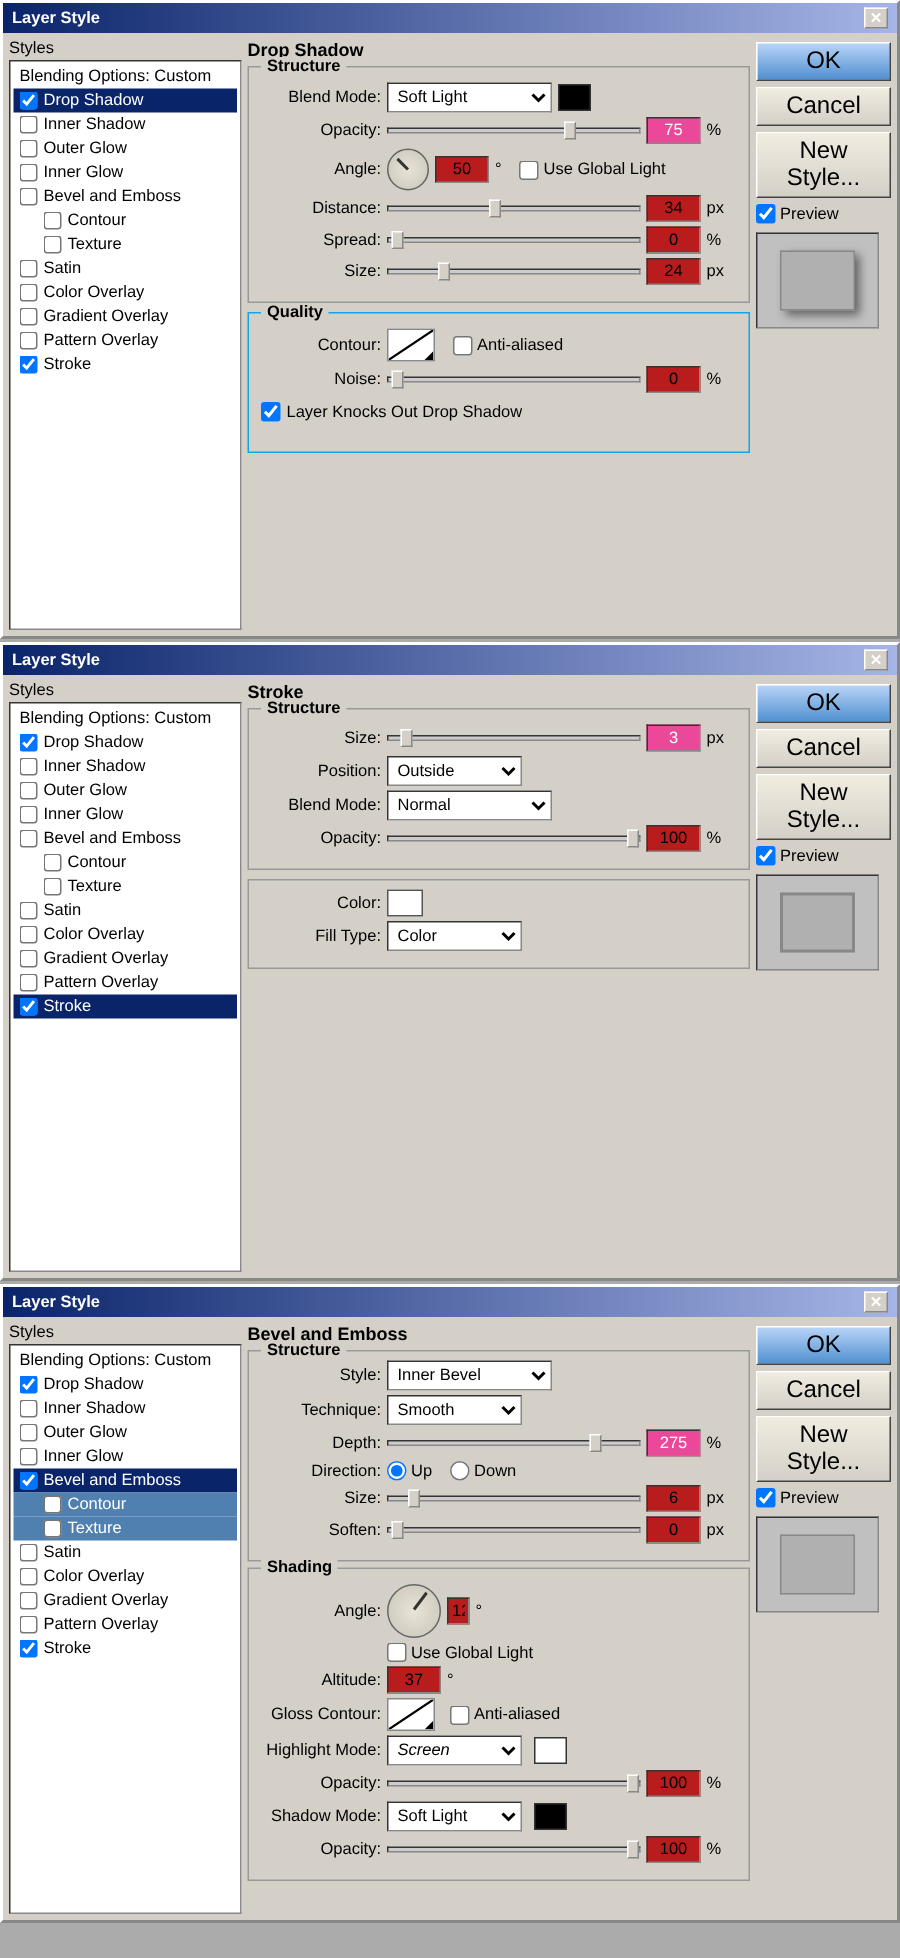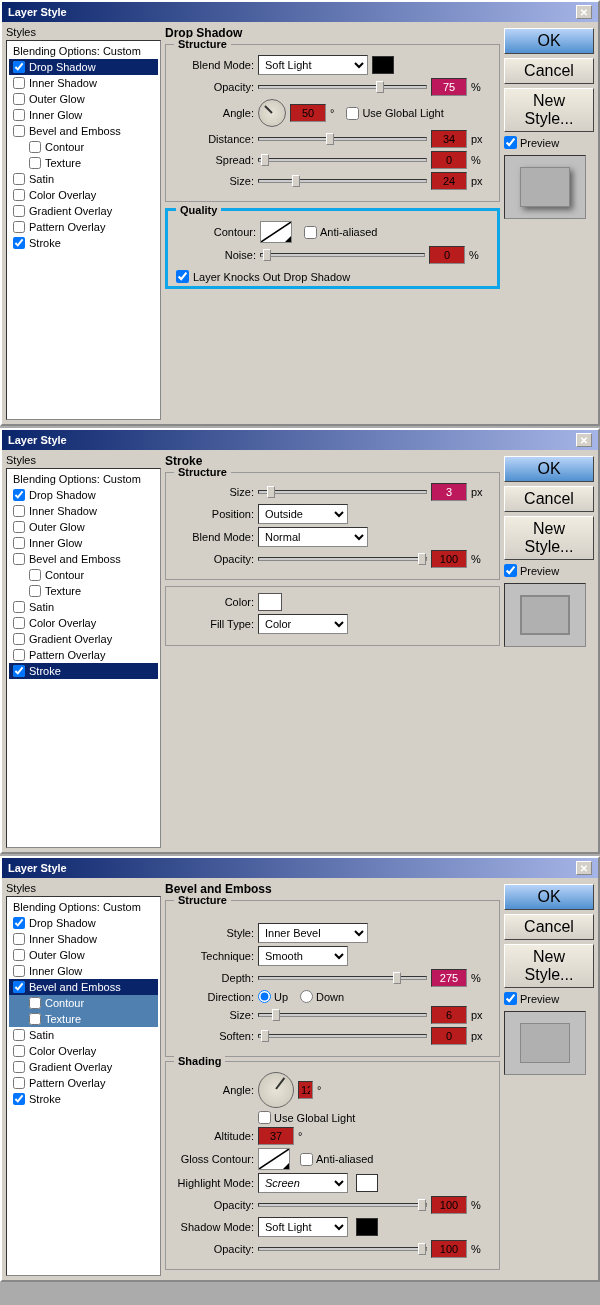--- a/index.html
+++ b/index.html
@@ -149,21 +149,21 @@
       width: 36px;
       height: 18px;
       border: 1px inset #888;
       background: #b91c1c;
       text-align: center;
       font-size: 11px;
       padding: 0 2px;
     }
 
     .value-input.blue-bg {
-      background: #be185d;
+      background: #ec4899;
       color: #fff;
     }
 
     .unit-label {
       font-size: 11px;
       color: #000;
       width: 20px;
     }
 
     select.combo {
@@ -405,21 +405,21 @@
         <div class="field-row">
           <span class="field-label" style="width:80px;">Size:</span>
           <div class="slider-track" style="width:120px;height:4px;background:#ccc;border:1px inset #888;position:relative;">
             <div class="slider-thumb" style="left:20%;background:#d4d0c8;"></div>
           </div>
           <input type="text" class="value-input" value="24" style="">
           <span class="unit-label">px</span>
         </div>
       </div>
 
-      <div class="section-box" style="border:3px solid #0ea5e9;padding:6px 8px 3px;margin-bottom:6px;position:relative;">
+      <div class="section-box" style="border:1px solid #0ea5e9;padding:6px 8px 20px;margin-bottom:6px;position:relative;">
         <span style="position:absolute;top:-7px;left:8px;background:#d4d0c8;padding:0 4px;font-size:11px;font-weight:bold;">Quality</span>
 
         <div class="field-row" style="margin-top:4px;">
           <span class="field-label" style="width:80px;">Contour:</span>
           <div class="contour-thumb" style="width:32px;height:22px;border:1px solid #888;background:#fff;display:inline-flex;align-items:flex-end;justify-content:flex-end;overflow:hidden;">
             <svg width="30" height="20">
               <path d="M0,20 L30,0" stroke="#000" stroke-width="1.5" fill="none"></path>
               <polygon points="24,20 30,20 30,14" fill="#000"></polygon>
             </svg>
           </div>
@@ -655,21 +655,21 @@
         </div>
       </div>
     </div>
 
     <div class="main-panel">
       <div style="font-size:12px;font-weight:bold;margin-bottom:4px;">Bevel and Emboss</div>
 
       <div class="section-box" style="border:1px solid #999;padding:6px 8px 8px;margin-bottom:4px;position:relative;">
         <span style="position:absolute;top:-7px;left:8px;background:#d4d0c8;padding:0 4px;font-size:11px;font-weight:bold;">Structure</span>
 
-        <div class="field-row" style="margin-top:16px;">
+        <div class="field-row" style="margin-top:0;">
           <span class="field-label" style="width:80px;">Style:</span>
           <select class="combo" style="width:110px;">
             <option>Inner Bevel</option>
           </select>
         </div>
 
         <div class="field-row">
           <span class="field-label" style="width:80px;">Technique:</span>
           <select class="combo" style="width:90px;">
             <option>Smooth</option>

